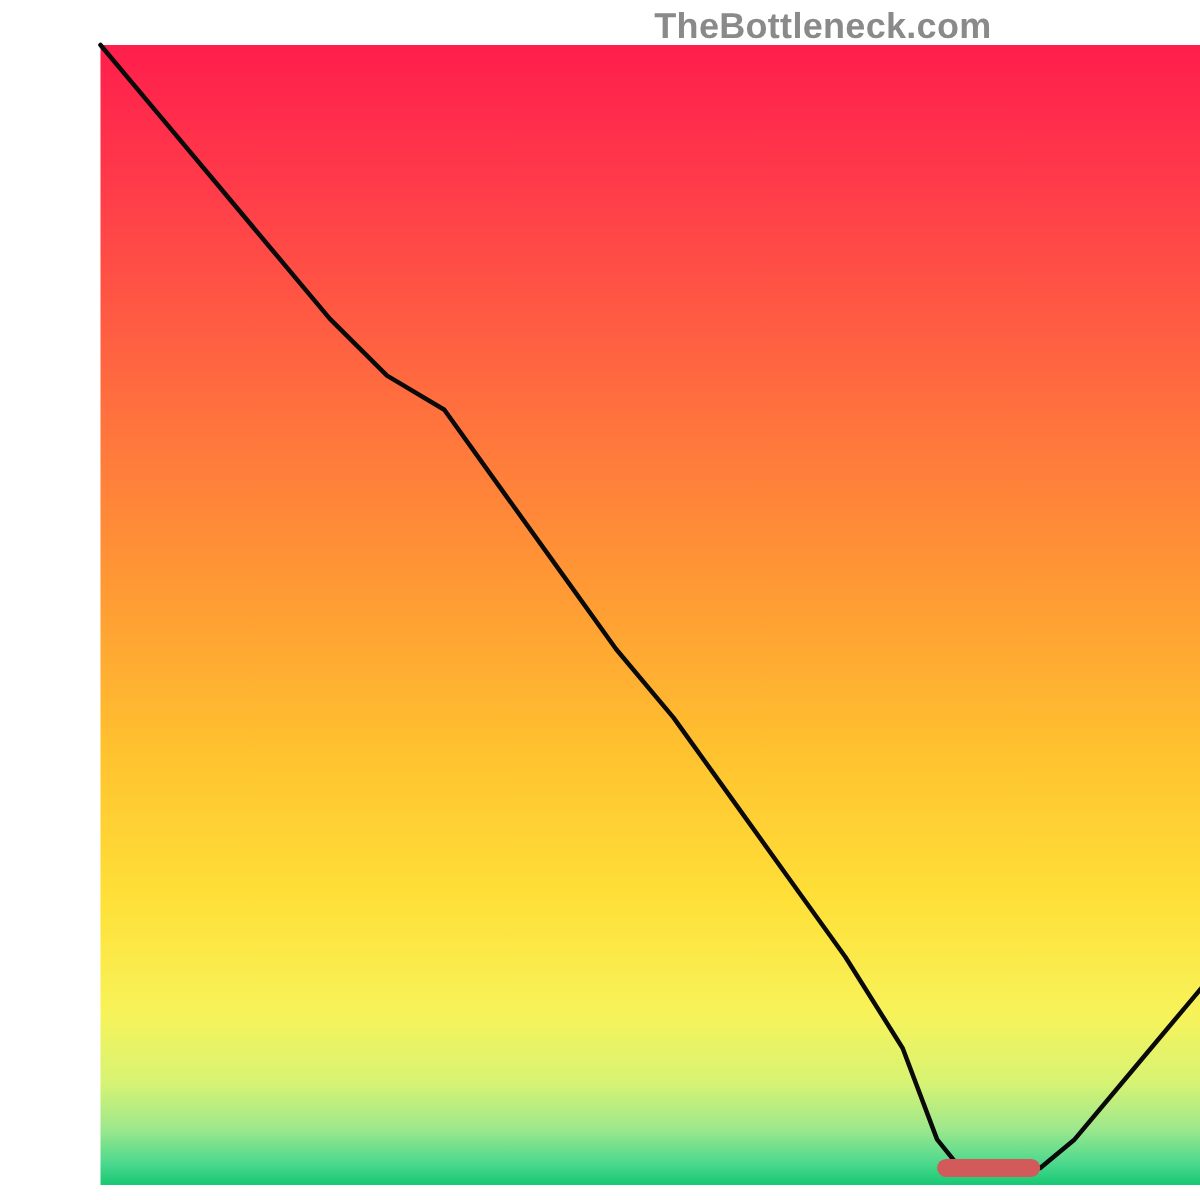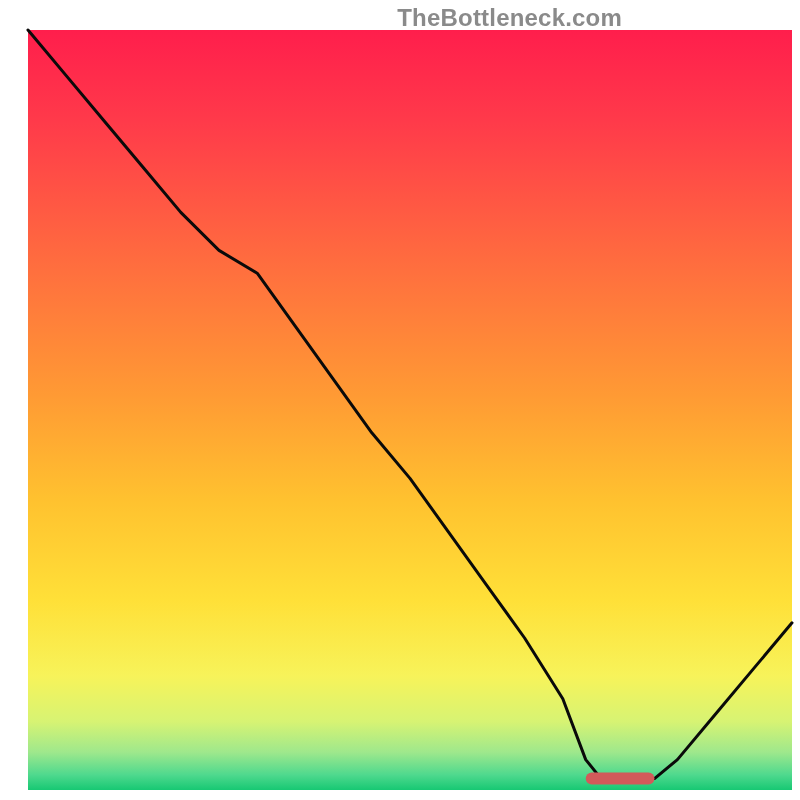--- a/index.html
+++ b/index.html
@@ -7,20 +7,21 @@
     padding: 0;
     width: 800px;
     height: 800px;
     overflow: hidden;
     background: #fff;
   }
   .frame {
     position: relative;
     width: 640px;
     height: 800px;
+    margin-left: 39px;
   }
   svg {
     display: block;
   }
   .watermark {
     position: absolute;
     top: 4px;
     right: 18px;
     font-family: Arial, Helvetica, sans-serif;
     font-size: 24px;

